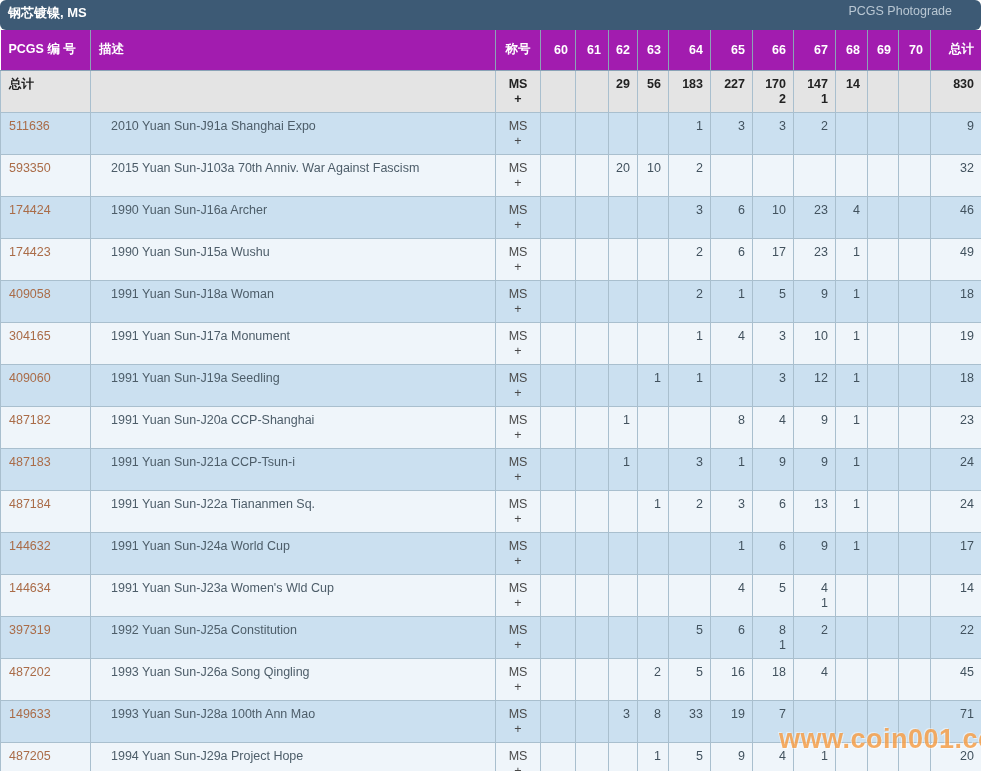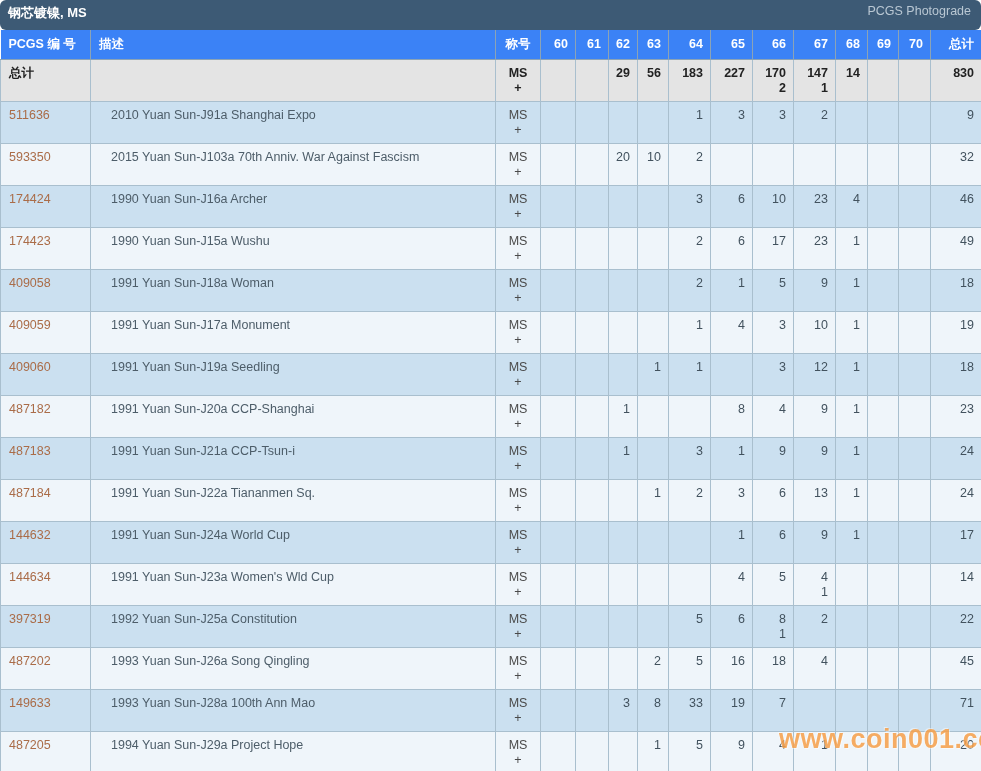--- a/index.html
+++ b/index.html
@@ -6,27 +6,27 @@
   html,body { margin:0; padding:0; }
   body {
     width:981px; height:771px; overflow:hidden; position:relative;
     font-family:"Liberation Sans","DejaVu Sans",sans-serif; background:#ffffff;
   }
   .titlebar {
     height:30px; background:#3d5a75; color:#ffffff; position:relative;
     padding:4px 0 0 8px; font-size:13px; font-weight:bold;border-radius:6px;
   }
   .photograde {
-    position:absolute; right:10px; top:4px; color:#b9c7d3;
+    position:absolute; right:29px; top:4px; color:#b9c7d3;
     font-weight:normal; font-size:12.5px; text-decoration:none; cursor:pointer;
   }
   table { border-collapse:collapse; table-layout:fixed; width:981px; }
   thead th {
-    background:#3b82f6; color:#ffffff; font-weight:bold; font-size:12.5px;
-    height:29px; padding:0 7px 0 0; text-align:right;
+    background:#a21caf; color:#ffffff; font-weight:bold; font-size:12.5px;
+    height:40px; padding:0 7px 0 0; text-align:right;
     border-right:1px solid #8ba3b6; border-bottom:1px solid #8ba3b6;
     vertical-align:middle; overflow:hidden; white-space:nowrap;
   }
   thead th.c-pcgs, thead th.c-desc { text-align:left; padding:0 0 0 8px; }
   thead th.c-desig { text-align:center; padding:0; }
   tbody tr { height:42px; }
   tbody td {
     border:1px solid #a9bfce; vertical-align:top; padding:5px 7px 0 0;
     text-align:right; color:#42525e; font-size:12.5px; line-height:16px;
     overflow:hidden;
@@ -460,21 +460,21 @@
           <div class="l1"></div>
           <div class="l2"></div>
         </td>
         <td class="c-num">
           <div class="l1">18</div>
           <div class="l2"></div>
         </td>
       </tr>
       <tr class="white">
         <td class="c-pcgs link">
-          <div class="l1">409059</div>
+          <div class="l1">304165</div>
           <div class="l2"></div>
         </td>
         <td class="c-desc">
           <div class="l1">1991 Yuan Sun-J17a Monument</div>
           <div class="l2"></div>
         </td>
         <td class="c-desig">
           <div class="l1">MS</div>
           <div class="l2">+</div>
         </td>

